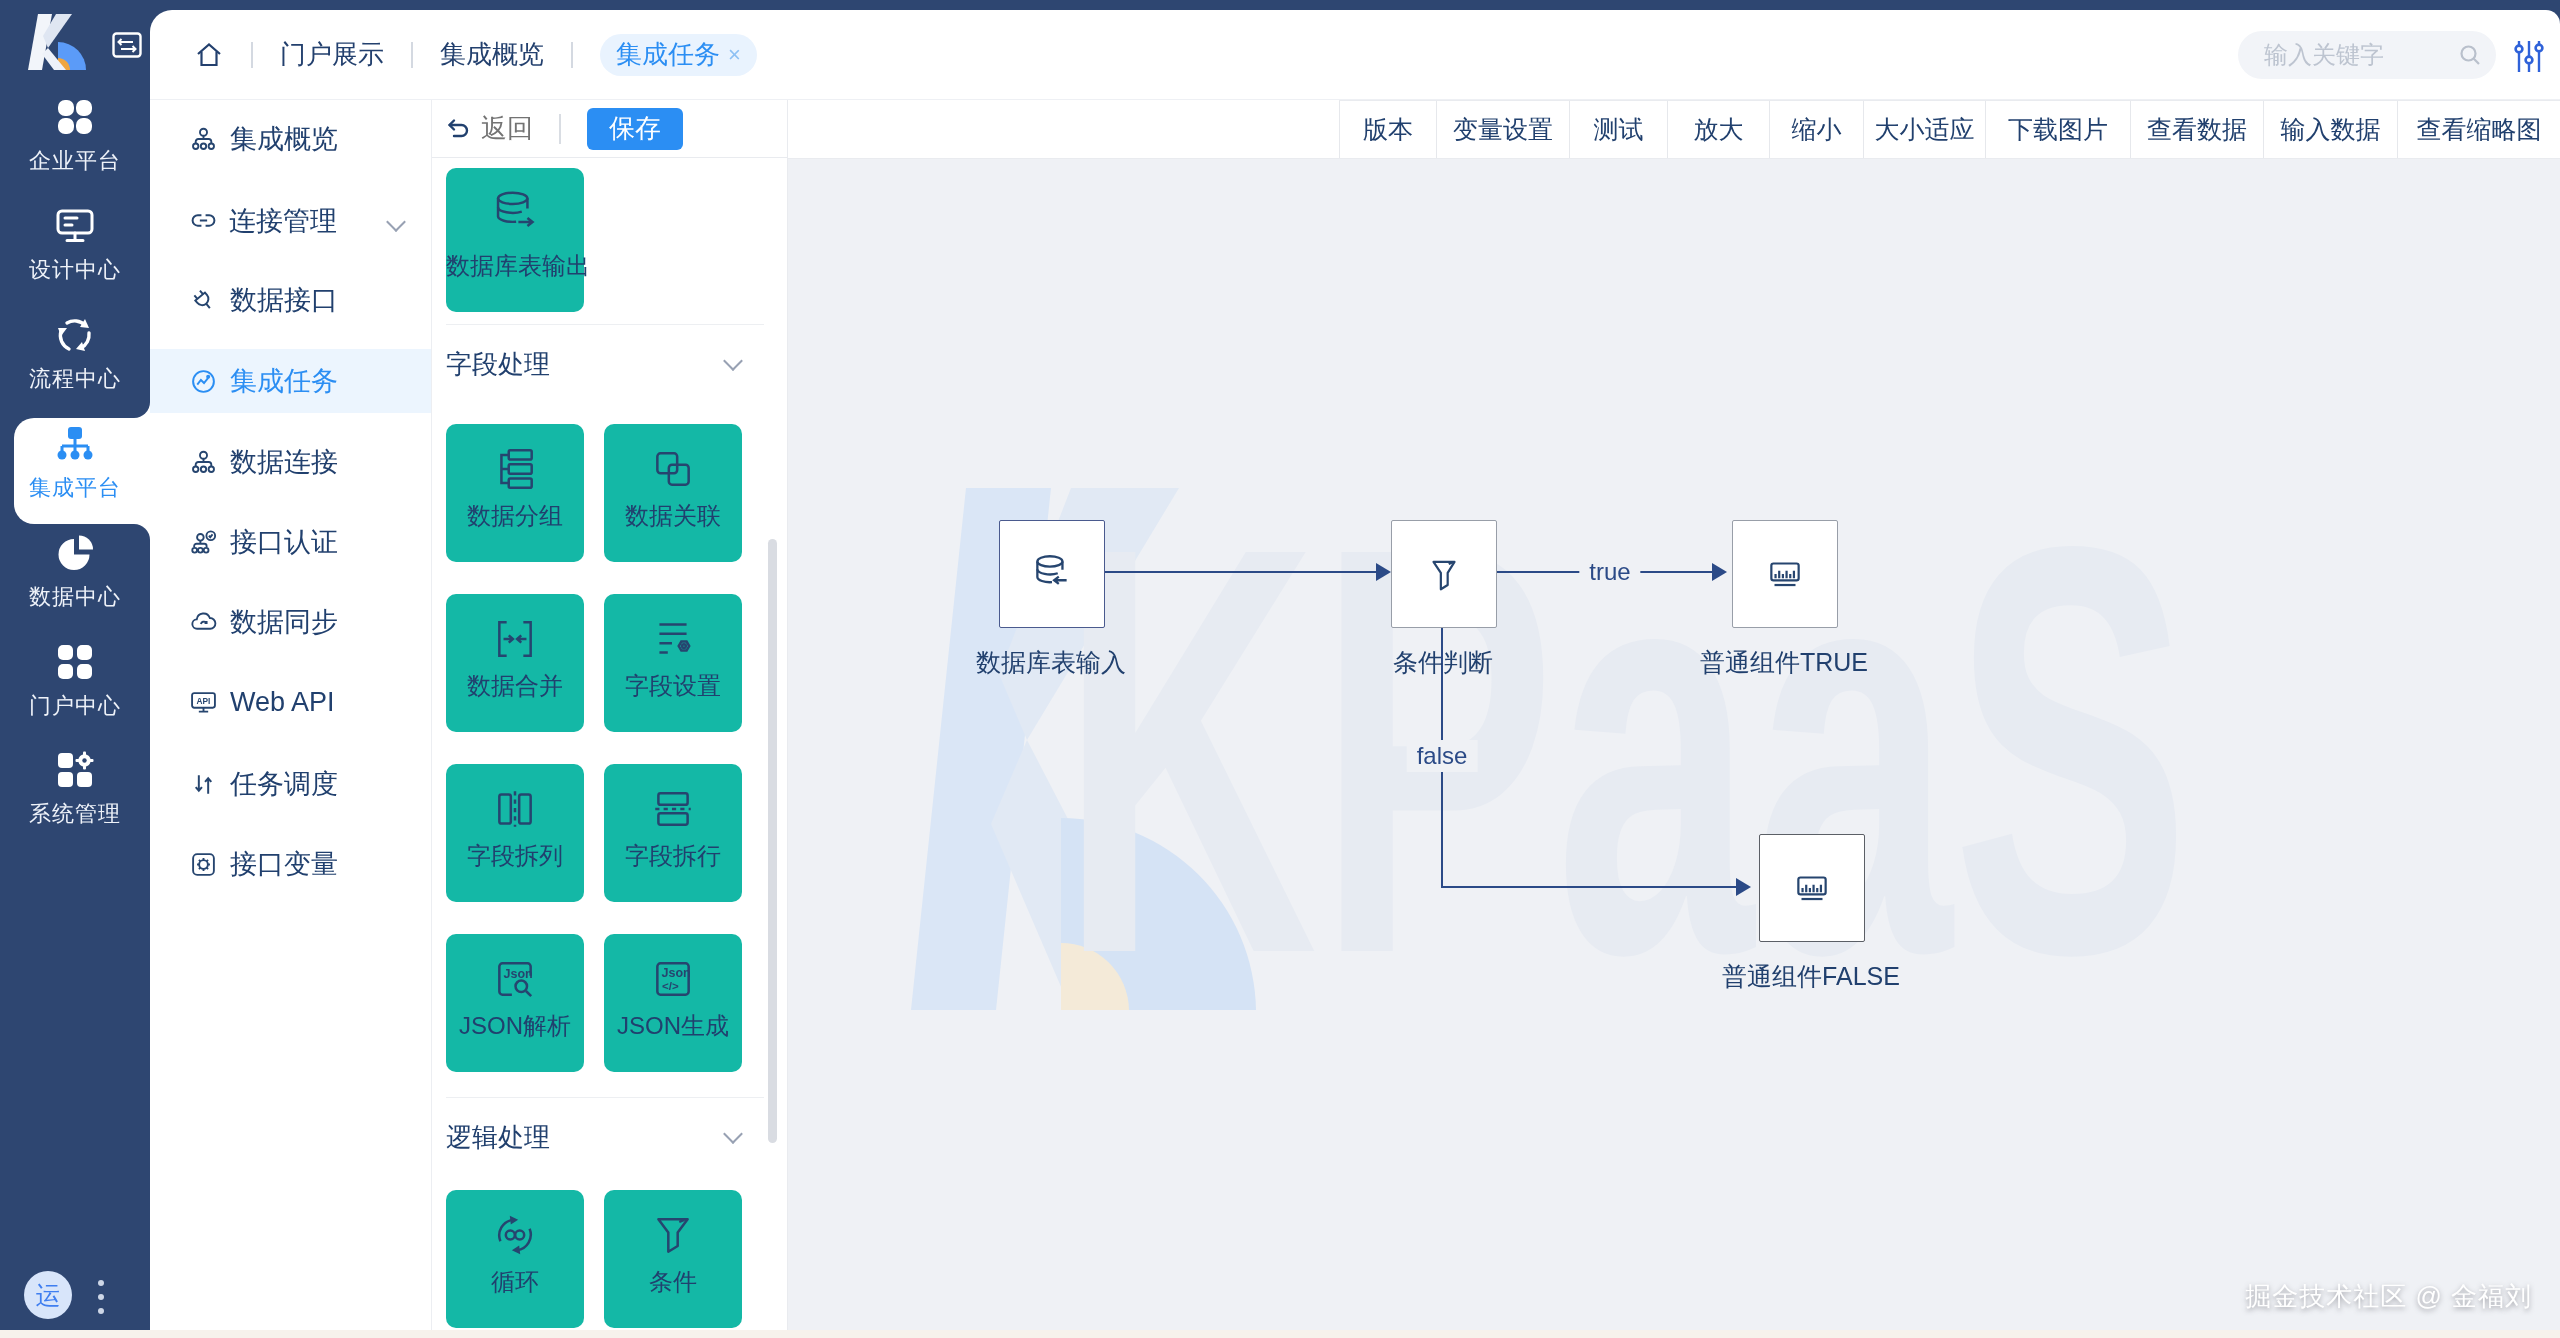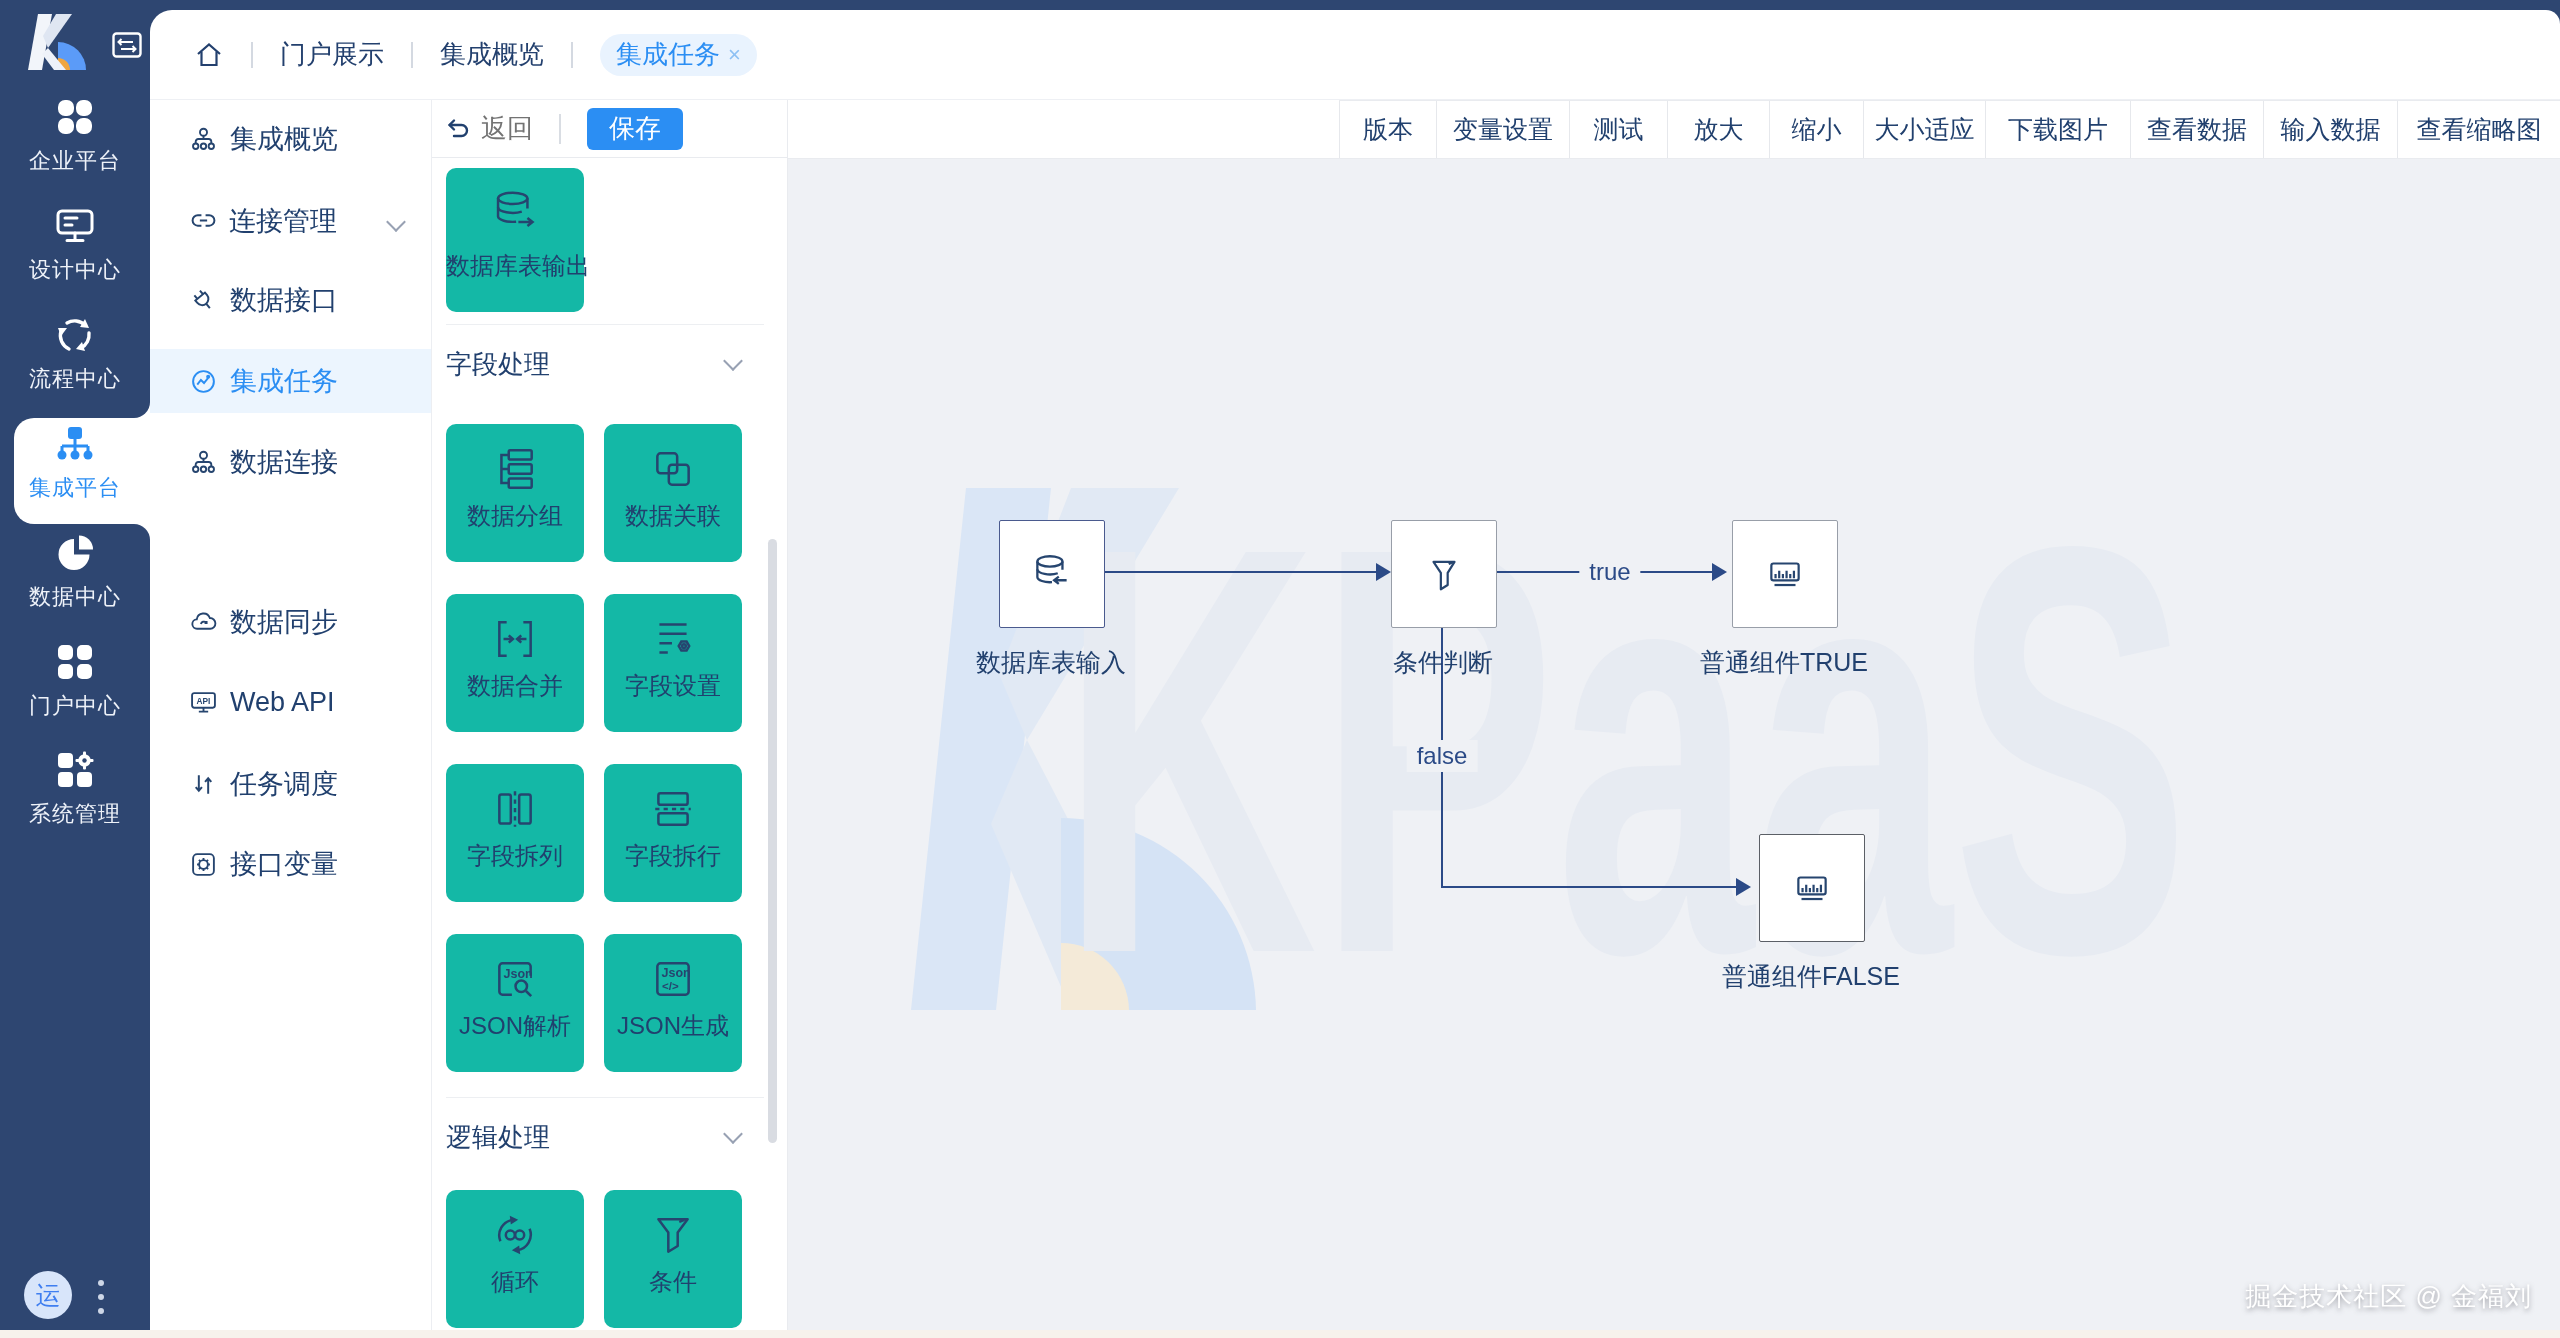--- a/index.html
+++ b/index.html
@@ -217,20 +217,39 @@
         <span class="csep"></span>
         <span class="crumb">门户展示</span>
         <span class="csep"></span>
         <span class="crumb">集成概览</span>
         <span class="csep"></span>
         <span class="tabpill">
           <span class="tl">集成任务</span>
           <span class="tx">×</span>
         </span>
       </div>
+      <div class="hdr-right">
+        <div class="search">
+          <input type="text" placeholder="输入关键字" style="">
+          <span class="mag">
+            <svg viewBox="0 0 24 24" width="24" height="24" fill="none" stroke="#b9c0cc" stroke-width="2.2">
+              <circle cx="10.5" cy="10.5" r="7"></circle>
+                <path d="M15.8 15.8 L21 21"></path>
+            </svg>
+          </span>
+        </div>
+        <span>
+          <svg viewBox="0 0 34 34" width="34" height="34" fill="none" stroke="#2f62d9" stroke-width="2.6">
+            <path d="M7 3 V34 M17 3 V34 M27 3 V34" stroke-width="2.4"></path>
+            <circle cx="7" cy="11" r="3.4" fill="#fff"></circle>
+              <circle cx="17" cy="22" r="3.4" fill="#fff"></circle>
+              <circle cx="27" cy="10" r="3.4" fill="#fff"></circle>
+          </svg>
+        </span>
+      </div>
     </div>
 
     <div class="content">
 
       <nav class="sidebar">
         <div class="sbitem" style="top:7px;">
           <svg viewBox="0 0 26 26" width="27" height="27" fill="none" stroke="#26456f" stroke-width="1.8">
             <circle cx="13" cy="6" r="3.4"></circle>
               <path d="M13 9.4 V12 M5.5 16.5 V15 a2.5 2.5 0 0 1 2.5-2.5 h10 a2.5 2.5 0 0 1 2.5 2.5 v1.5"></path>
             <circle cx="5.5" cy="19.5" r="2.6"></circle>
@@ -268,20 +287,32 @@
         </div>
         <div class="sbitem" style="top:330px;">
           <svg viewBox="0 0 26 26" width="27" height="27" fill="none" stroke="#26456f" stroke-width="1.8">
             <circle cx="13" cy="6" r="3.4"></circle>
               <path d="M13 9.4 V12 M5.5 16.5 V15 a2.5 2.5 0 0 1 2.5-2.5 h10 a2.5 2.5 0 0 1 2.5 2.5 v1.5"></path>
             <circle cx="5.5" cy="19.5" r="2.6"></circle>
               <circle cx="13" cy="19.5" r="2.6"></circle>
               <circle cx="20.5" cy="19.5" r="2.6"></circle>
           </svg>
           <span>数据连接</span>
+        </div>
+        <div class="sbitem" style="top:410px;">
+          <svg viewBox="0 0 26 26" width="27" height="27" fill="none" stroke="#26456f" stroke-width="1.8">
+            <circle cx="10" cy="8" r="3.2"></circle>
+              <path d="M10 11.2 V13.5 M4 17.5 V16.5 a2.3 2.3 0 0 1 2.3-2.3 h7.4 a2.3 2.3 0 0 1 2.3 2.3 v1"></path>
+            <circle cx="4.5" cy="20.5" r="2.3"></circle>
+              <circle cx="10" cy="20.5" r="2.3"></circle>
+              <circle cx="15.5" cy="20.5" r="2.3"></circle>
+            <circle cx="20" cy="6.5" r="4.2"></circle>
+              <path d="M18.2 6.5 l1.3 1.4 2.2-2.7"></path>
+          </svg>
+          <span>接口认证</span>
         </div>
         <div class="sbitem" style="top:490px;">
           <svg viewBox="0 0 26 26" width="27" height="27" fill="none" stroke="#26456f" stroke-width="1.8">
             <path d="M7 19 a4.5 4.5 0 0 1-.5-9 a6.5 6.5 0 0 1 12.6-1.3 A4.8 4.8 0 0 1 19.5 19 Z"></path>
             <path d="M10.5 14.5 a3 3 0 0 1 5-1.5 M16 11.5 v2 h-2"></path>
           </svg>
           <span>数据同步</span>
         </div>
         <div class="sbitem" style="top:570px;">
           <svg viewBox="0 0 26 26" width="27" height="27" fill="none" stroke="#26456f" stroke-width="1.8">

